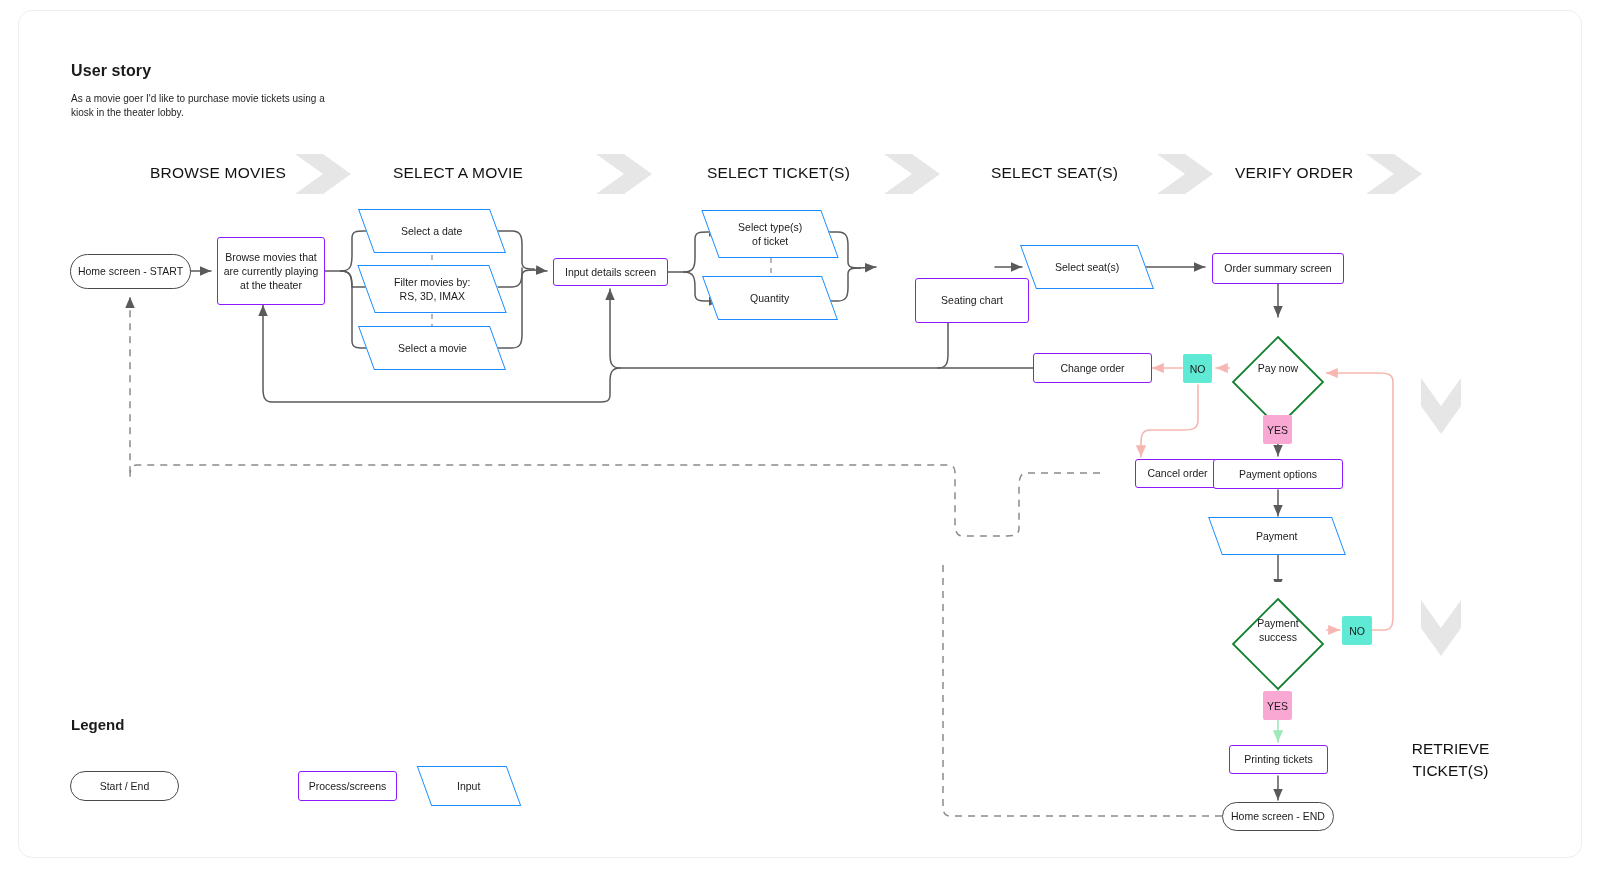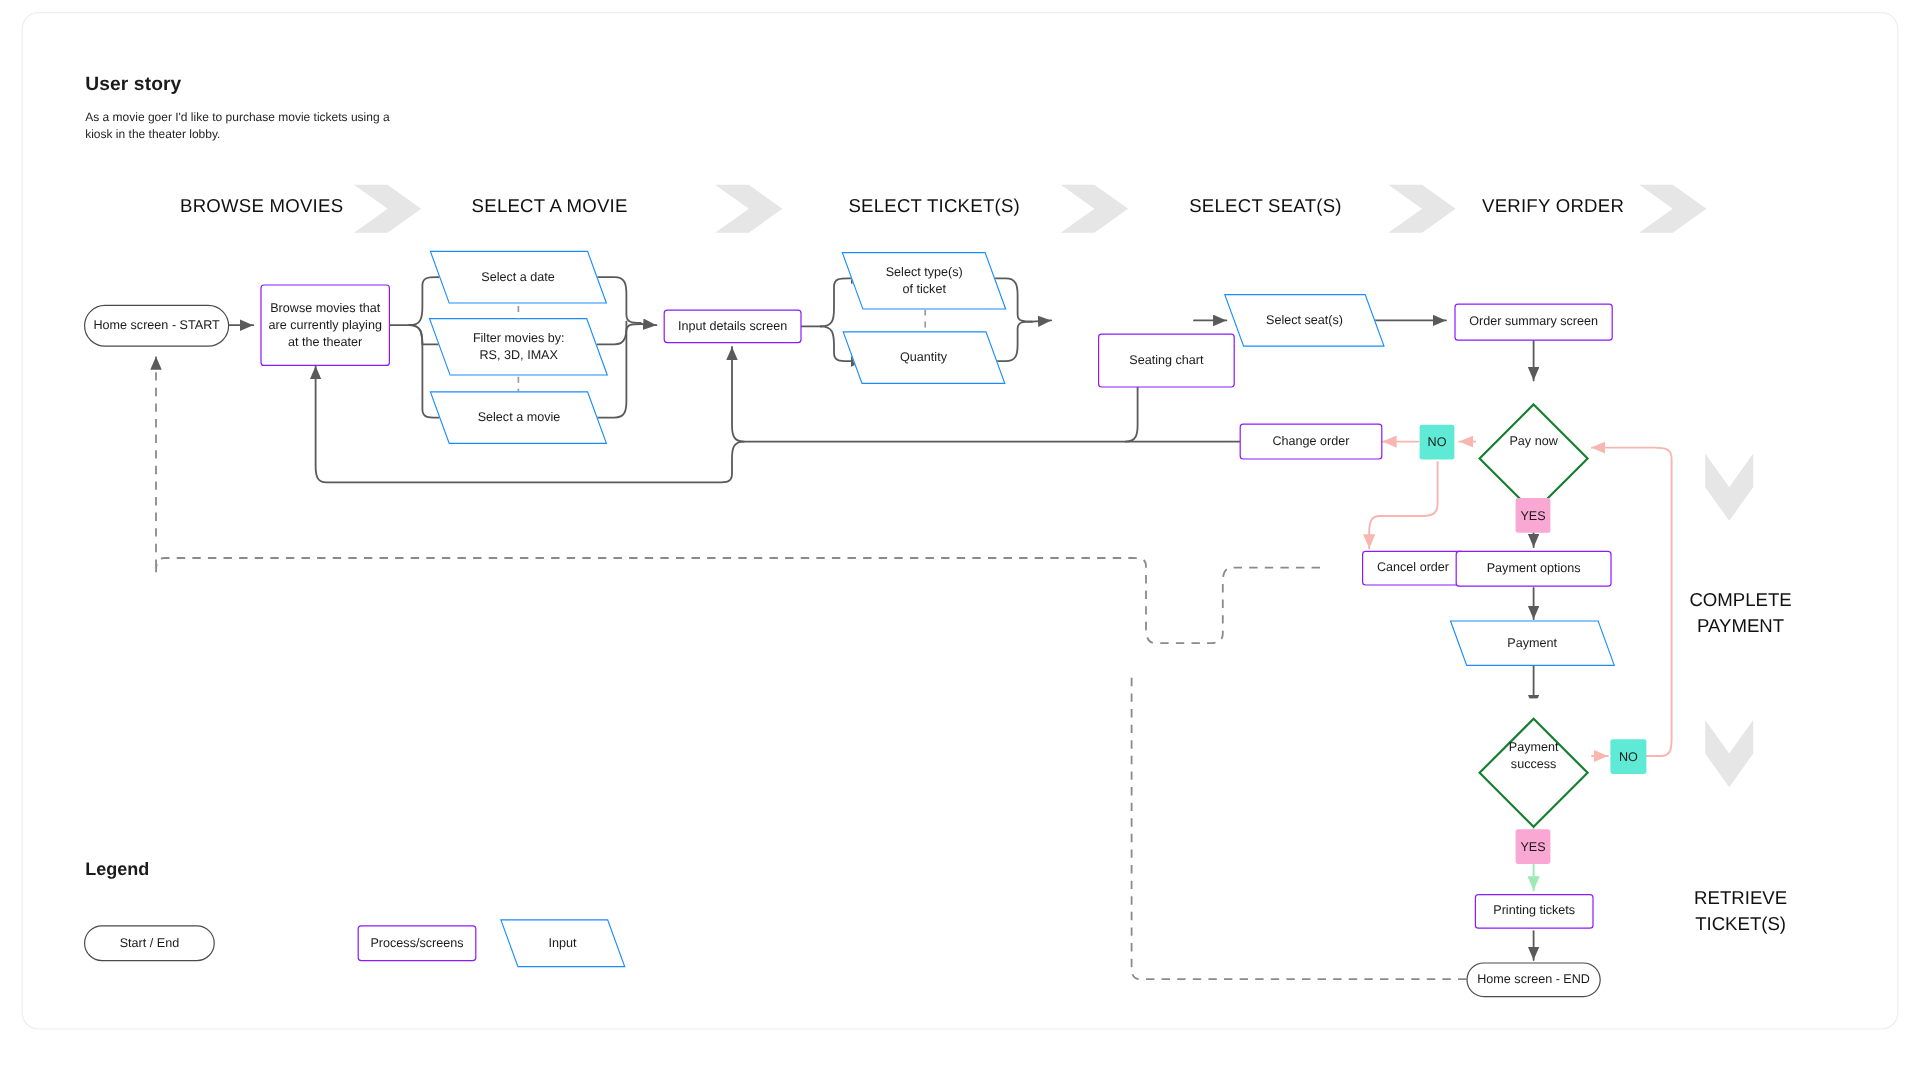--- a/index.html
+++ b/index.html
@@ -133,22 +133,20 @@
       <path d="M596,154 h28 l28,20 l-28,20 h-28 l28,-20 z"></path>
       <path d="M884,154 h28 l28,20 l-28,20 h-28 l28,-20 z"></path>
       <path d="M1157,154 h28 l28,20 l-28,20 h-28 l28,-20 z"></path>
       <path d="M1366,154 h28 l28,20 l-28,20 h-28 l28,-20 z"></path>
 
       <path d="M1421,378 v28 l20,28 l20,-28 v-28 l-20,28 z"></path>
       <path d="M1421,600 v28 l20,28 l20,-28 v-28 l-20,28 z"></path>
     </g>
   </svg>
 
-  <div class="sidelabel" style="left:1378px;top:490px;width:145px;">COMPLETE
-PAYMENT</div>
   <div class="sidelabel" style="left:1378px;top:738px;width:145px;">RETRIEVE
 TICKET(S)</div>
 
   <div class="node n-start" style="left:70px;top:254px;width:121px;height:35px;">Home screen - START</div>
 
   <div class="node n-proc" style="left:217px;top:237px;width:108px;height:68px;">Browse movies that
 are currently playing
 at the theater</div>
 
   <div class="node n-input" style="left:366px;top:209px;width:132px;height:44px;transform:skewX(20deg);">

